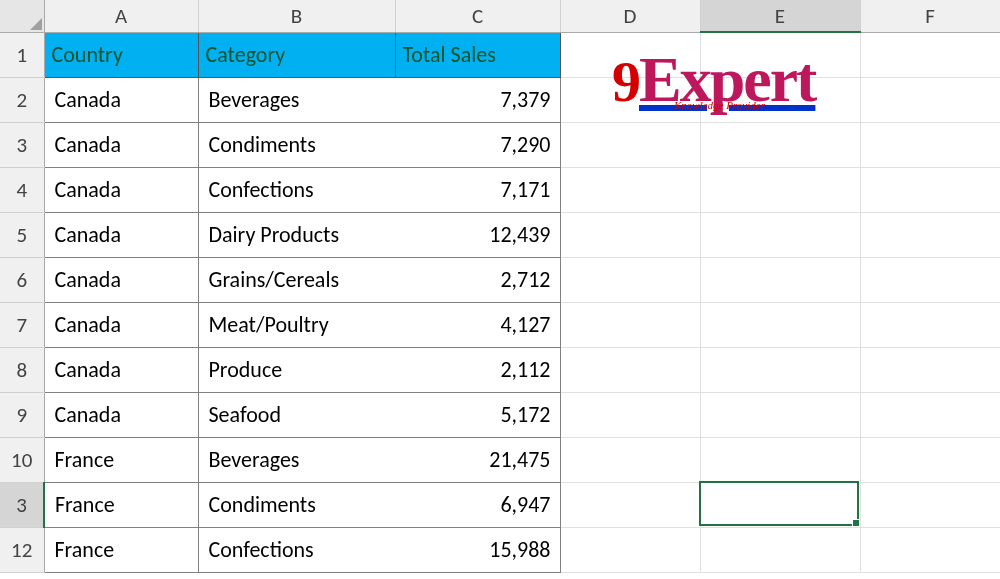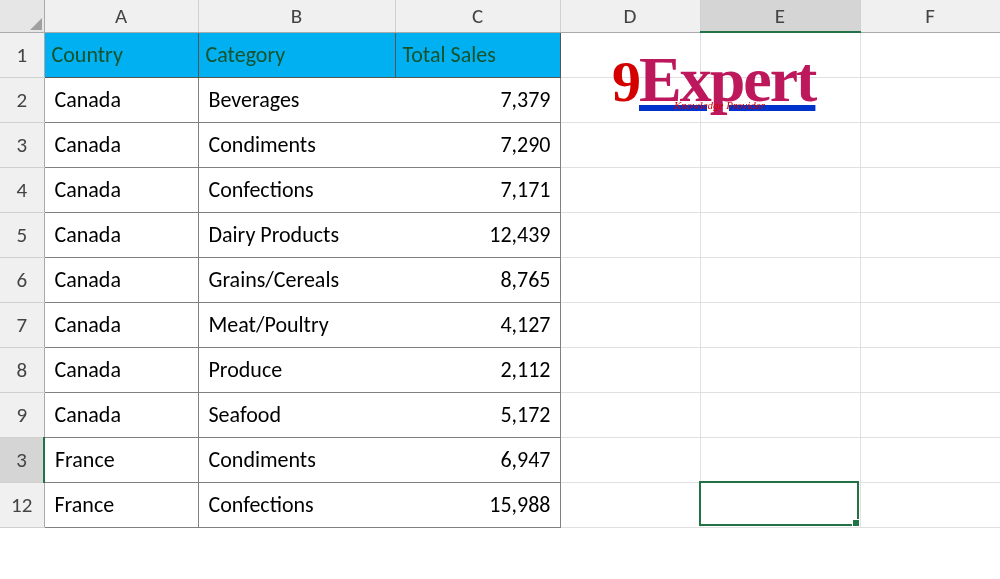--- a/index.html
+++ b/index.html
@@ -208,21 +208,21 @@
     <td class="bcell">Dairy Products</td>
     <td class="bcell-r">12,439</td>
     <td class="blank"></td>
     <td class="blank"></td>
     <td class="blank"></td>
   </tr>
   <tr class="datarow">
     <td class="rowh">6</td>
     <td class="bcell">Canada</td>
     <td class="bcell">Grains/Cereals</td>
-    <td class="bcell-r">8,765</td>
+    <td class="bcell-r">2,712</td>
     <td class="blank"></td>
     <td class="blank"></td>
     <td class="blank"></td>
   </tr>
   <tr class="datarow">
     <td class="rowh">7</td>
     <td class="bcell">Canada</td>
     <td class="bcell">Meat/Poultry</td>
     <td class="bcell-r">4,127</td>
     <td class="blank"></td>
@@ -236,20 +236,29 @@
     <td class="bcell-r">2,112</td>
     <td class="blank"></td>
     <td class="blank"></td>
     <td class="blank"></td>
   </tr>
   <tr class="datarow">
     <td class="rowh">9</td>
     <td class="bcell">Canada</td>
     <td class="bcell">Seafood</td>
     <td class="bcell-r">5,172</td>
+    <td class="blank"></td>
+    <td class="blank"></td>
+    <td class="blank"></td>
+  </tr>
+  <tr class="datarow">
+    <td class="rowh">10</td>
+    <td class="bcell">France</td>
+    <td class="bcell">Beverages</td>
+    <td class="bcell-r">21,475</td>
     <td class="blank"></td>
     <td class="blank"></td>
     <td class="blank"></td>
   </tr>
   <tr class="datarow">
     <td class="rowh sel">3</td>
     <td class="bcell">France</td>
     <td class="bcell">Condiments</td>
     <td class="bcell-r">6,947</td>
     <td class="blank"></td>

